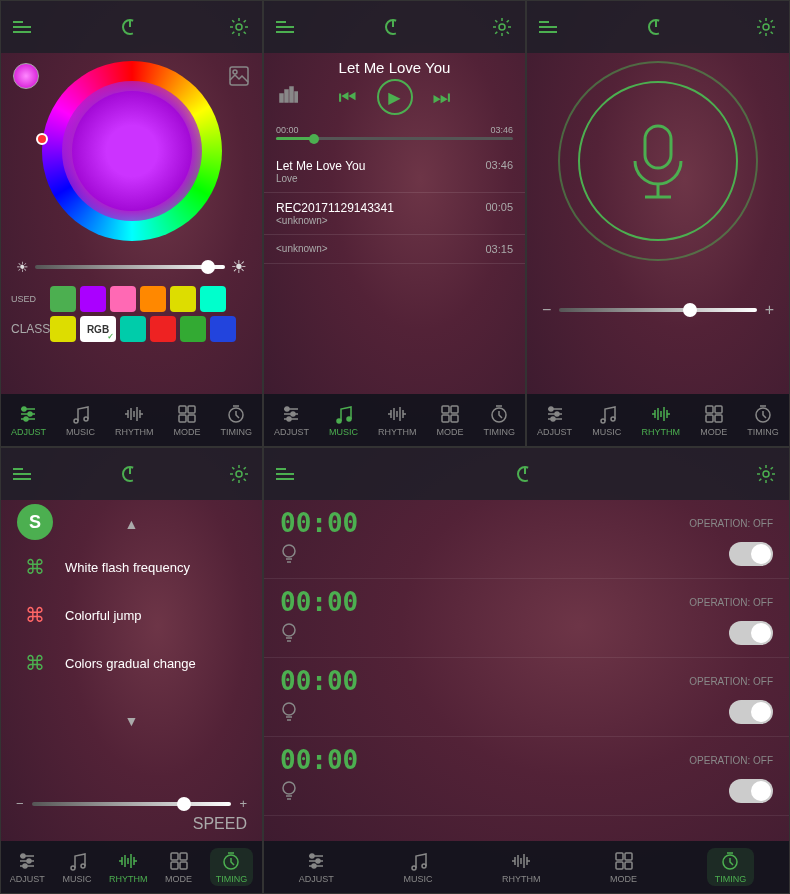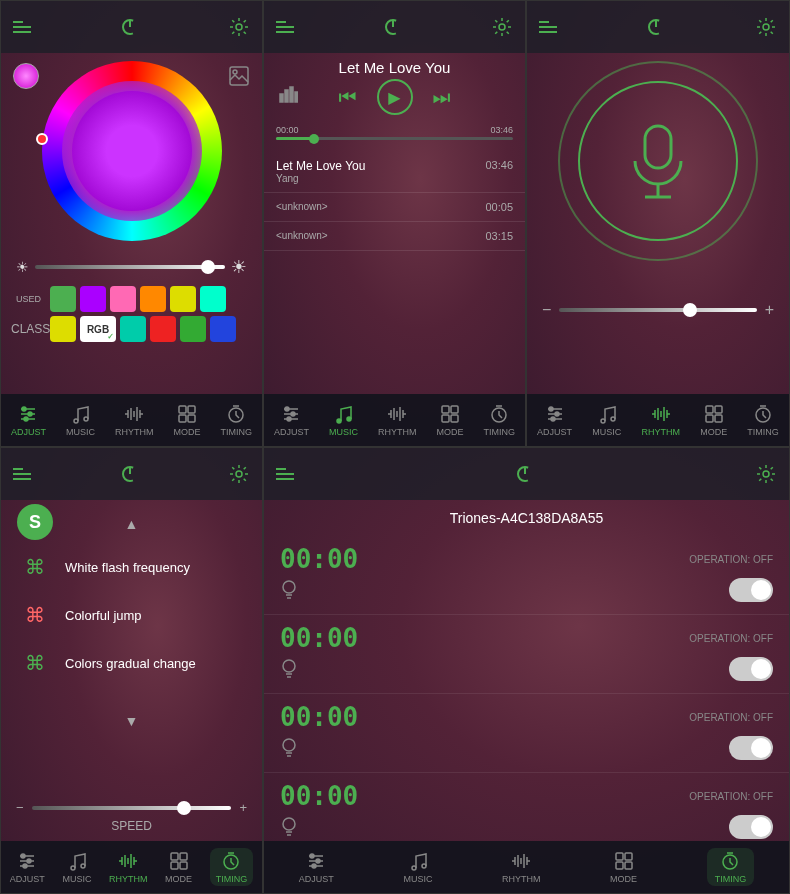--- a/index.html
+++ b/index.html
@@ -169,21 +169,21 @@
       height: 14px;
       background: white;
       border-radius: 50%;
       top: -5px;
       right: 10px;
     }
 
     .color-swatches {
       position: absolute;
       top: 275px;
-      left: 10px; right: 2px; text-align: center;
+      left: 10px; right: 2px;
     }
 
     .swatch-row {
       display: flex;
       gap: 4px;
       align-items: center;
       margin-bottom: 4px;
     }
 
     .swatch-label {
@@ -395,23 +395,23 @@
 
     .speed-slider-row {
       display: flex;
       align-items: center;
       gap: 8px;
       color: #aaa;
       font-size: 13px;
     }
 
     .speed-label {
-      text-align: center;
+      text-align: right;
       color: #aaa;
-      font-size: 12px;
+      font-size: 16px;
       margin-top: 4px;
     }
 
     
     .timing-panel {
       position: absolute;
       top: 52px;
       bottom: 52px;
       left: 0; right: 0;
       overflow-y: auto;
@@ -641,26 +641,27 @@
       <div class="progress-track">
         <div class="progress-fill"></div>
         <div class="progress-thumb"></div>
       </div>
     </div>
 
     <div class="track-list">
       <div class="track-item">
         <div class="track-info">
           <div class="track-name">Let Me Love You</div>
-          <div class="track-artist">Yang</div>
+          <div class="track-artist">Love</div>
         </div>
         <div class="track-duration">03:46</div>
       </div>
       <div class="track-item">
         <div class="track-info">
+          <div class="track-name">REC20171129143341</div>
           <div class="track-artist">&lt;unknown&gt;</div>
         </div>
         <div class="track-duration">00:05</div>
       </div>
       <div class="track-item">
         <div class="track-info">
           <div class="track-artist">&lt;unknown&gt;</div>
         </div>
         <div class="track-duration">03:15</div>
       </div>
@@ -926,21 +927,20 @@
         <circle cx="11" cy="11" r="7" fill="none" stroke="#4caf50" stroke-width="2" stroke-dasharray="28 16" stroke-dashoffset="-8"></circle>
         <line x1="11" y1="4" x2="11" y2="11" stroke="#4caf50" stroke-width="2"></line>
       </svg>
       <svg width="22" height="22" viewBox="0 0 22 22">
         <circle cx="11" cy="11" r="3" fill="none" stroke="#4caf50" stroke-width="1.5"></circle>
         <path d="M11 2v3M11 17v3M2 11h3M17 11h3M4.2 4.2l2.1 2.1M15.7 15.7l2.1 2.1M4.2 17.8l2.1-2.1M15.7 6.3l2.1-2.1" fill="none" stroke="#4caf50" stroke-width="1.5"></path>
       </svg>
     </div>
 
     <div class="timing-panel">
-      <div class="timing-device-name">Triones-A4C138DA8A55</div>
 
       <div class="timing-item">
         <div class="timing-row">
           <span class="timing-time">00:00</span>
           <span class="timing-op">OPERATION: OFF</span>
         </div>
         <div class="timing-toggle-row">
           <svg width="18" height="22" viewBox="0 0 18 22" fill="none" stroke="#888" stroke-width="1.5">
               <circle cx="9" cy="8" r="6"></circle>
               <path d="M6 16h6M7 19h4"></path>

